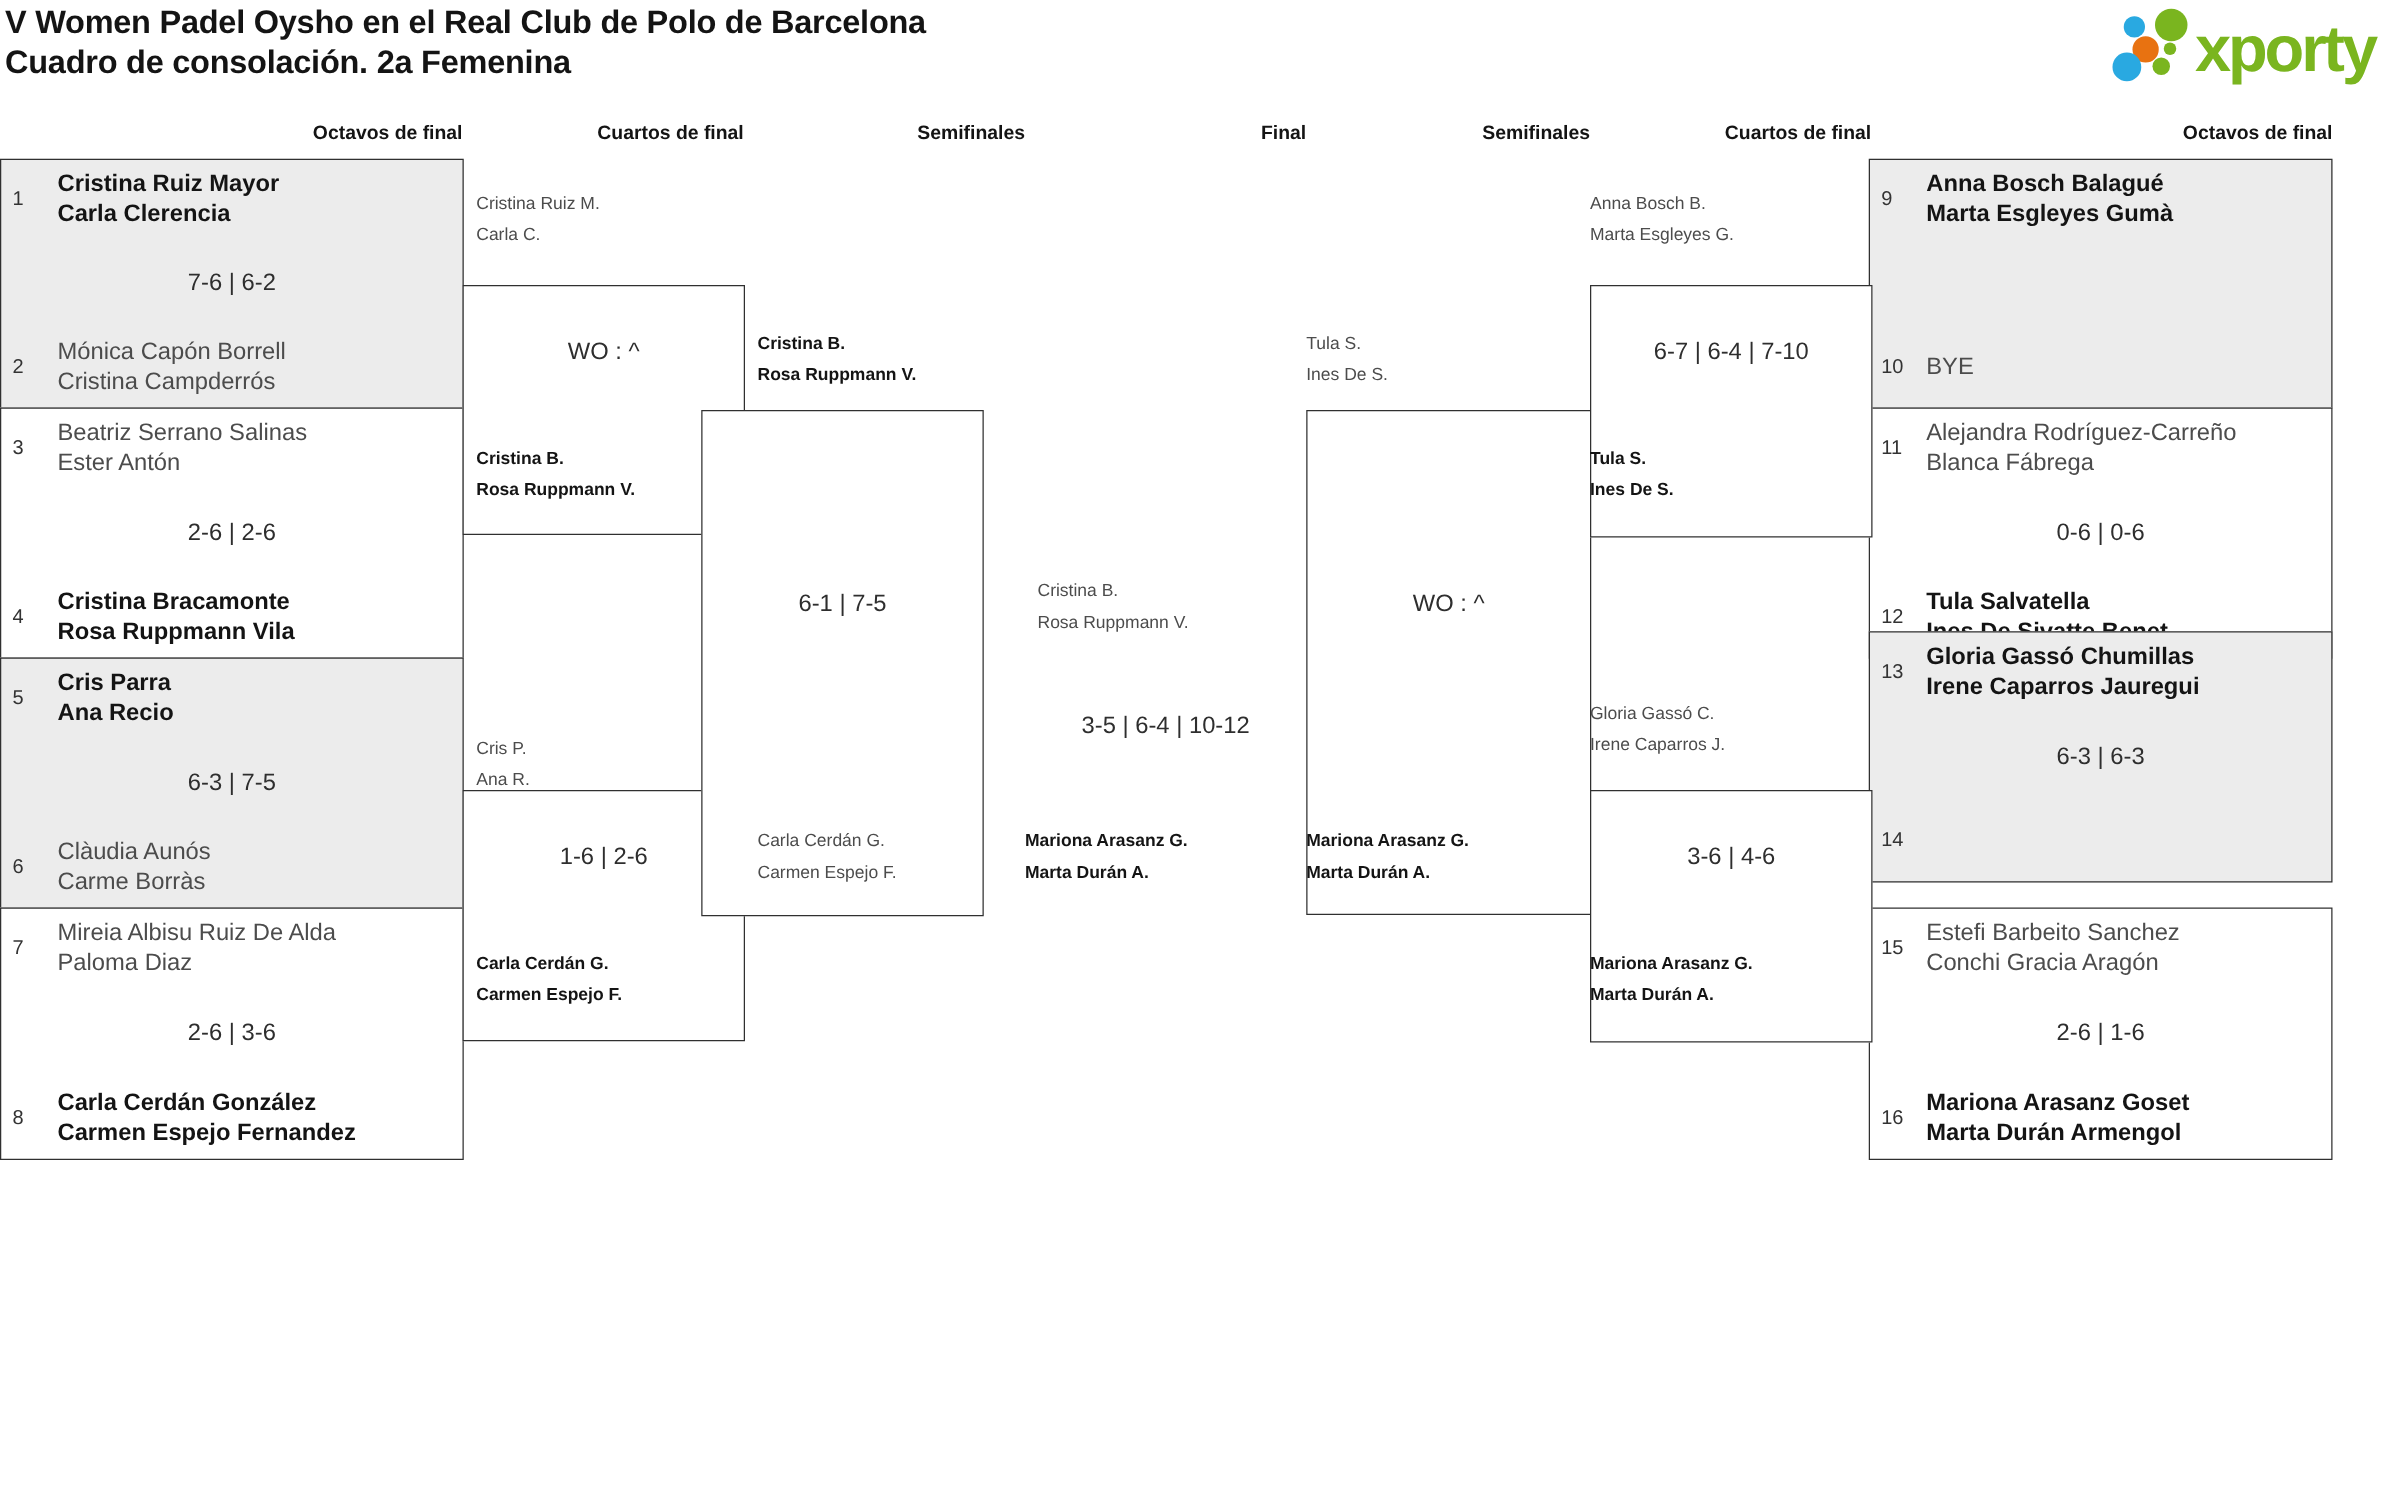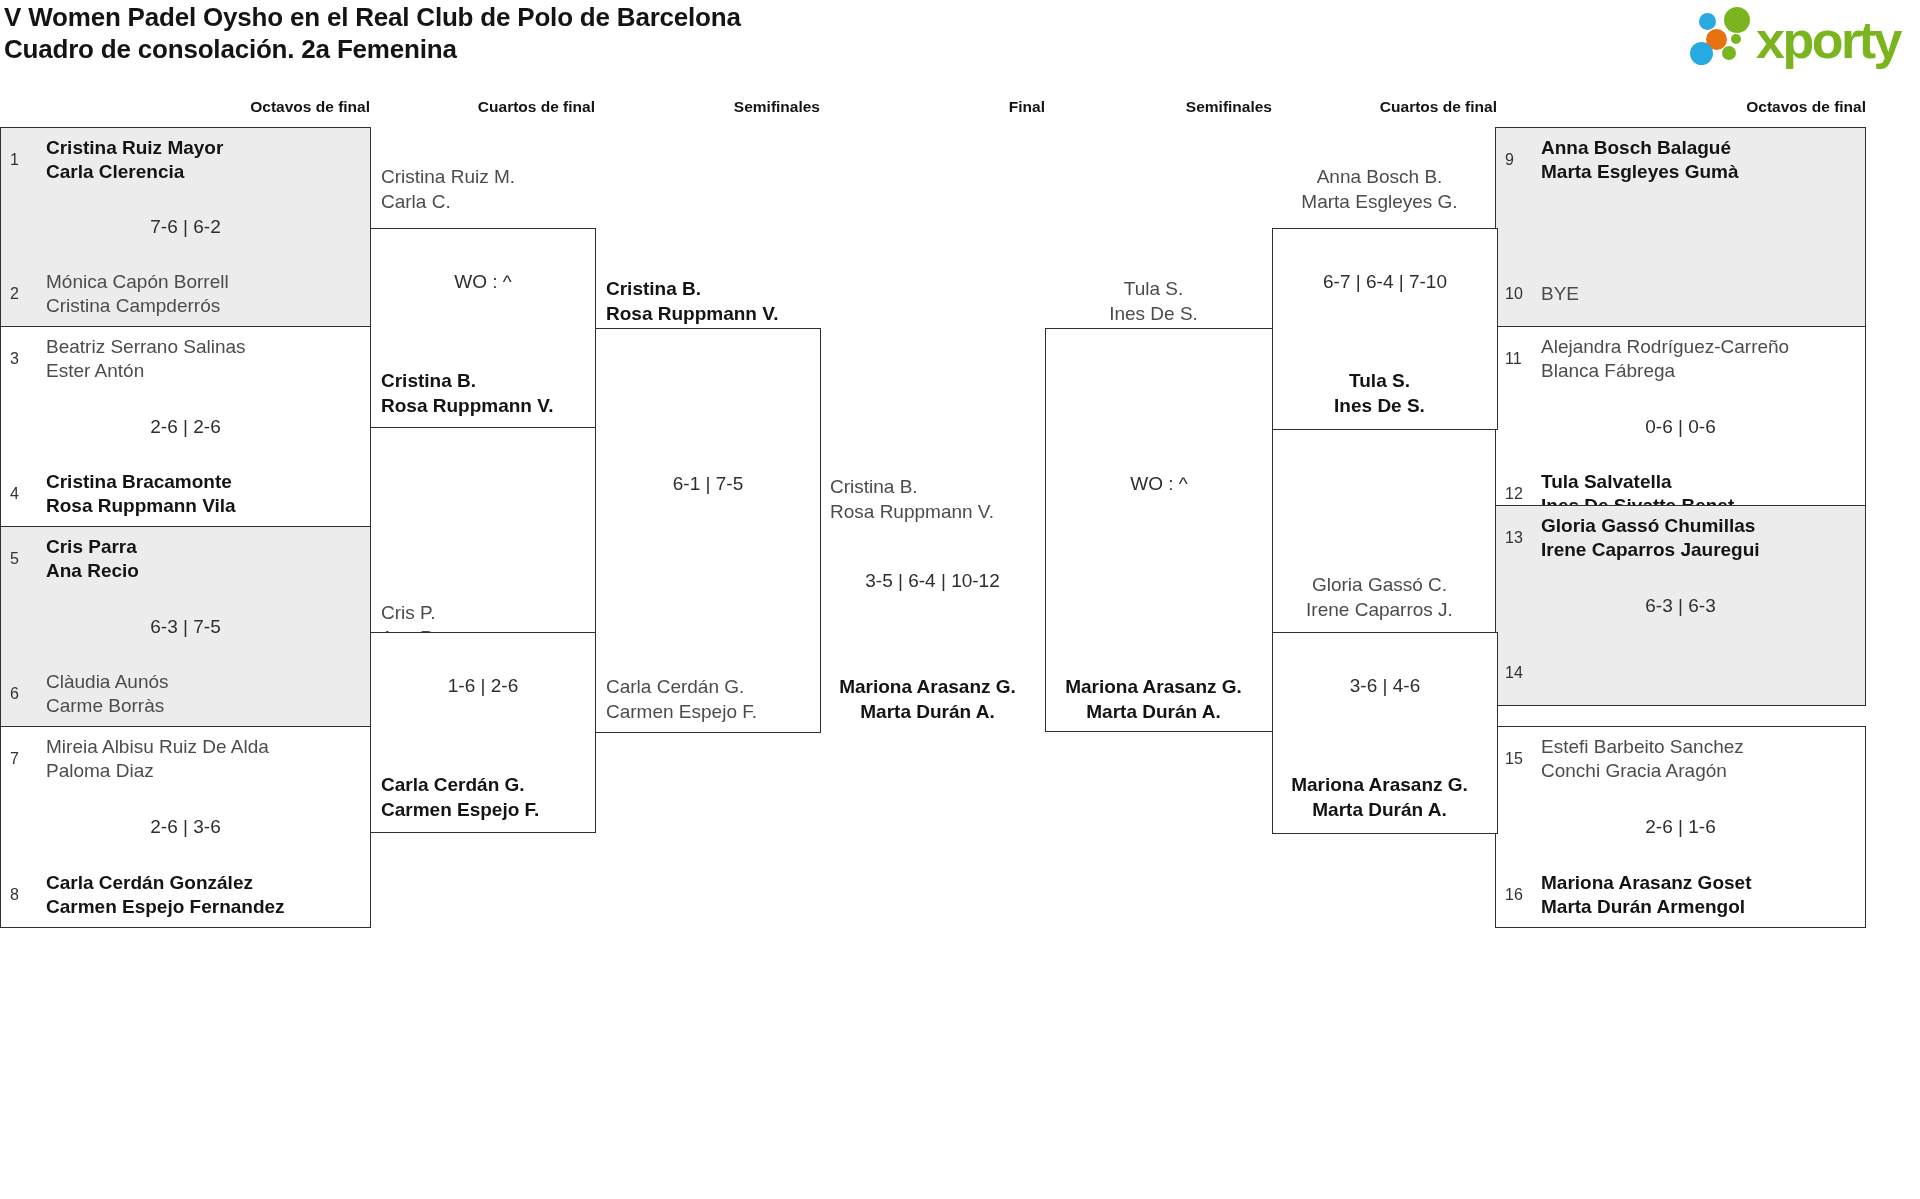--- a/index.html
+++ b/index.html
@@ -23,23 +23,23 @@
   .trow.bot{bottom:8px;}
   .seed{flex:0 0 22px;font-size:16px;color:#333;}
   .names{font-size:19px;line-height:24px;color:#4c4c4c;margin-left:14px;}
   .names.w{font-weight:700;color:#141414;}
   .ln{display:block;white-space:nowrap;}
   .score{position:absolute;left:0;right:0;text-align:center;font-size:19px;color:#2e2e2e;white-space:nowrap;}
   .score.mid{top:50%;transform:translateY(-50%);}
   .score.qf{top:42px;}
   .score.sf{top:144px;}
   
-  .lbl{position:absolute;font-size:19px;line-height:25px;color:#4c4c4c;white-space:nowrap;margin-top:14px;}
+  .lbl{position:absolute;font-size:14px;line-height:25px;color:#4c4c4c;white-space:nowrap;}
   .lbl.w{font-weight:700;color:#141414;}
-  .lbl.ra{text-align:center;}
+  .lbl.ra{text-align:left;}
 </style>
 </head>
 <body>
 
 <div class="stage">
 
   <div class="title-line1">V Women Padel Oysho en el Real Club de Polo de Barcelona</div>
   <div class="title-line2">Cuadro de consolación. 2a Femenina</div>
 
   <div>
@@ -220,21 +220,21 @@
   </div>
   <div class="lbl w" style="left:381px;top:758px;">
     <span class="ln">Carla Cerdán G.</span>
     <span class="ln">Carmen Espejo F.</span>
   </div>
 
   <div class="lbl w" style="left:606px;top:262px;">
     <span class="ln">Cristina B.</span>
     <span class="ln">Rosa Ruppmann V.</span>
   </div>
-  <div class="box" style="left:595px;top:328px;width:226px;height:405px;">
+  <div class="box" style="left:561px;top:328px;width:226px;height:405px;">
     <div class="score sf">6-1 | 7-5</div>
   </div>
   <div class="lbl" style="left:606px;top:660px;">
     <span class="ln">Carla Cerdán G.</span>
     <span class="ln">Carmen Espejo F.</span>
   </div>
 
   <div class="lbl" style="left:830px;top:460px;">
     <span class="ln">Cristina B.</span>
     <span class="ln">Rosa Ruppmann V.</span>

